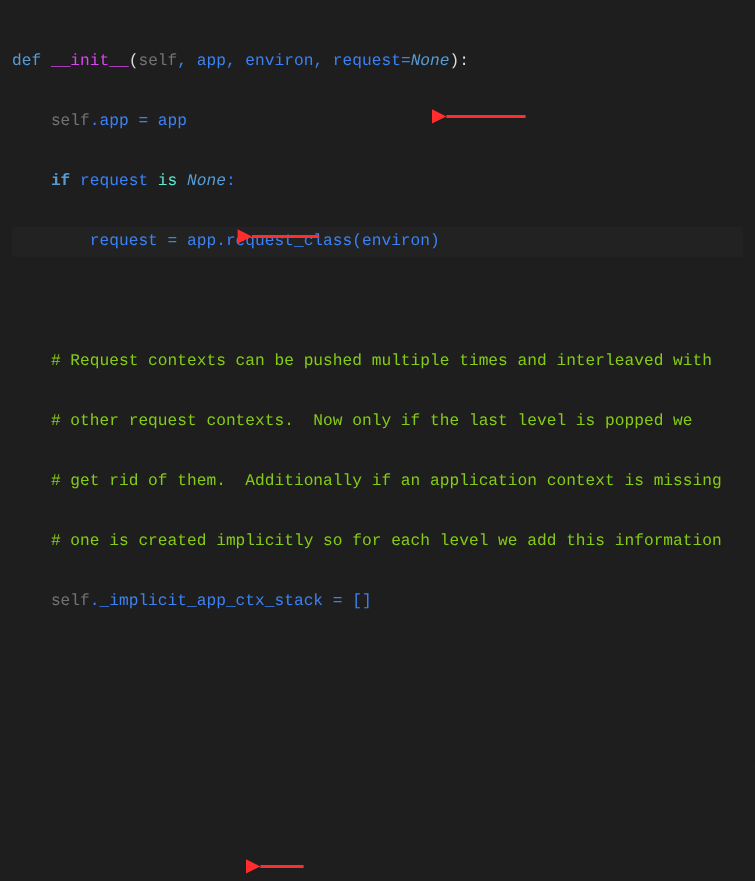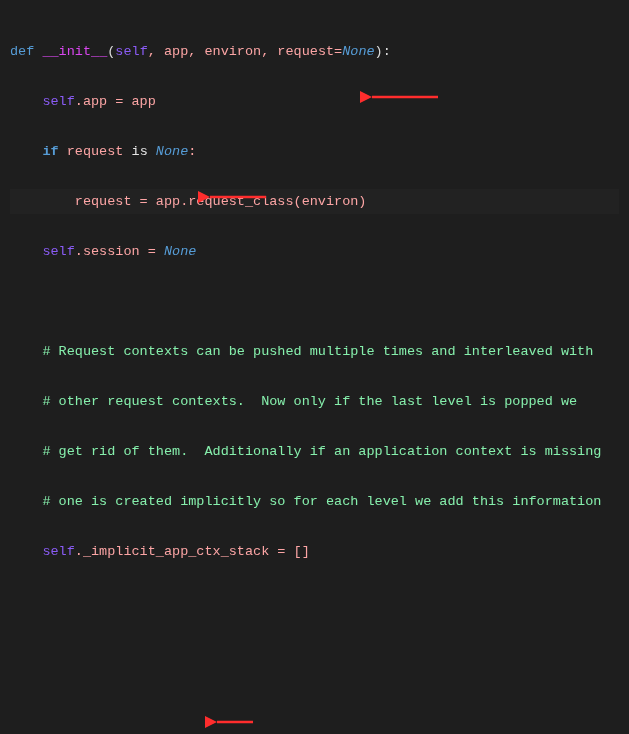--- a/index.html
+++ b/index.html
@@ -17,47 +17,46 @@
       position: relative;
     }
     .code-container {
       white-space: pre;
     }
     .line {
       position: relative;
     }
     .kw-def { color: #569cd6; }
     .kw-if { color: #569cd6; font-weight: bold; }
-    .kw-is { color: #e5e5e5; }
+    .kw-is { color: #5eead4; }
     .kw-none { color: #569cd6; font-style: italic; }
-    .kw-self { color: #8b5cf6; }
+    .kw-self { color: #737373; }
     .fn-name { color: #d946ef; }
-    .text { color: #fca5a5; }
-    .comment { color: #86efac; }
+    .text { color: #3b82f6; }
+    .comment { color: #84cc16; }
     .paren { color: #dcdcdc; }
     .cursor-line {
       background: rgba(255,255,255,0.02);
     }
     .arrow {
       position: absolute;
       pointer-events: none;
     }
     .arrow svg {
       display: block;
     }
   </style>
 </head>
 <body>
 
 <div class="code-container">
 <div class="line"><span class="kw-def">def</span><span class="text"> </span><span class="fn-name">__init__</span><span class="paren">(</span><span class="kw-self">self</span><span class="text">, app, environ, request=</span><span class="kw-none">None</span><span class="paren">):</span></div>
 <div class="line">    <span class="kw-self">self</span><span class="text">.app = app</span></div>
 <div class="line">    <span class="kw-if">if</span><span class="text"> request </span><span class="kw-is">is</span><span class="text"> </span><span class="kw-none">None</span><span class="text">:</span></div>
 <div class="line cursor-line">        <span class="text">request = app.request_class(environ)</span></div>
-<div class="line">    <span class="kw-self">self</span><span class="text">.session = </span><span class="kw-none">None</span></div>
 <div class="line"> </div>
 <div class="line">    <span class="comment"># Request contexts can be pushed multiple times and interleaved with</span></div>
 <div class="line">    <span class="comment"># other request contexts.  Now only if the last level is popped we</span></div>
 <div class="line">    <span class="comment"># get rid of them.  Additionally if an application context is missing</span></div>
 <div class="line">    <span class="comment"># one is created implicitly so for each level we add this information</span></div>
 <div class="line">    <span class="kw-self">self</span><span class="text">._implicit_app_ctx_stack = []</span></div>
 
 
 
 

